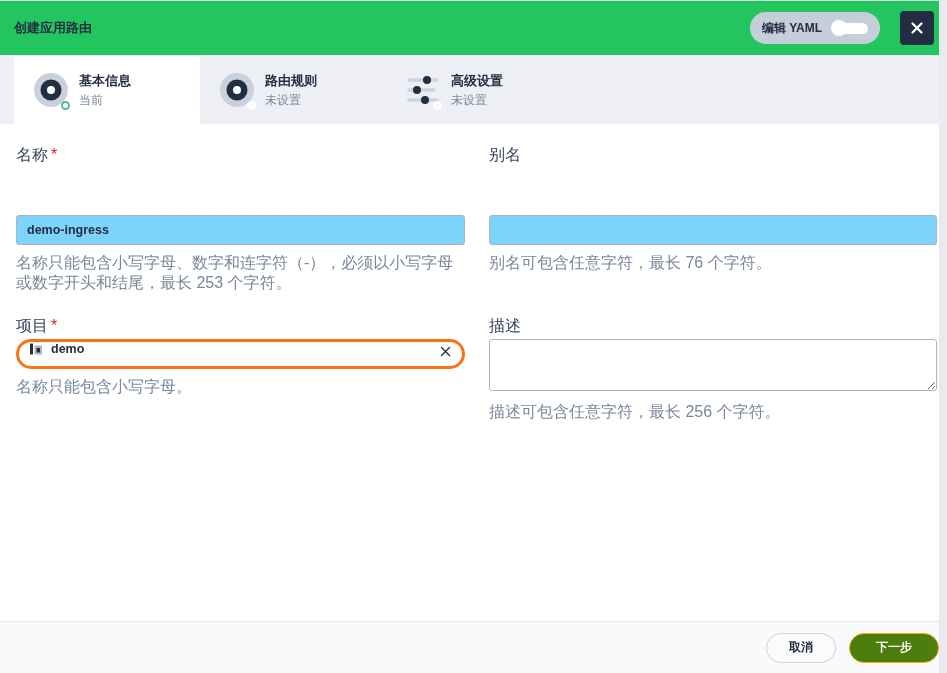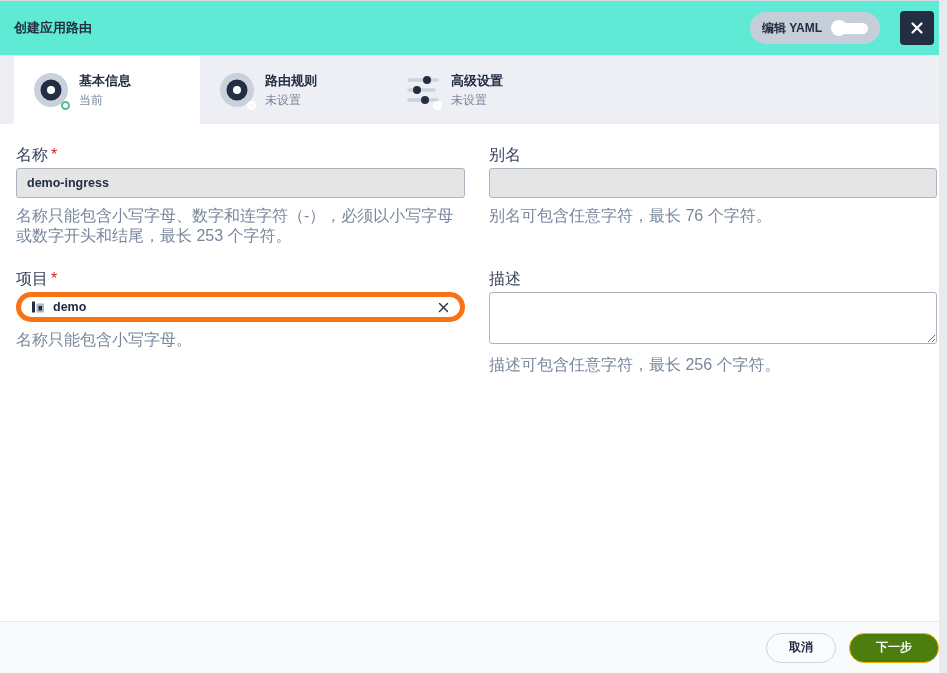--- a/index.html
+++ b/index.html
@@ -14,21 +14,21 @@
     position: absolute; left: 0; top: 0;
     width: 939px; height: 673px;
     background: #fff;
     border-top: 1px solid #d5dae1;
   }
   
   .header {
     height: 55px;
     display: flex; align-items: center;
     padding: 0 4px 0 14px;
-    background: #5eead4;
+    background: #22c55e;
     border-bottom: 1px solid #e6eaef;
   }
   .title { font-size: 13px; font-weight: bold; color: #242e42; flex: 1; }
   .yaml-btn {
     display: flex; align-items: center; justify-content: center; gap: 9px;
     width: 130px; height: 32px; border-radius: 16px;
     background: #c6ceda; border: none; cursor: pointer;
     font-family: inherit; font-size: 12px; font-weight: bold; color: #242e42;
   }
   .toggle { position: relative; width: 37px; height: 16px; flex: 0 0 auto; }
@@ -67,27 +67,27 @@
     padding: 22px 10px 0 16px;
     background: #fff;
   }
   .field-label { font-size: 16px; color: #36435c; line-height: 18px; margin-bottom: 4px; }
   .req { color: #ca2621; margin-left: 3px; }
   .text-input {
     width: 100%; height: 30px;
     border: 1px solid #abb4be; border-radius: 3px;
     padding: 0 10px;
     font-family: inherit; font-size: 12.5px; font-weight: 600; color: #242e42;
-    background: #e5e5e5; outline: none;
+    background: #7dd3fc; outline: none; margin-top: 47px;
   }
   .helper { margin-top: 8px; font-size: 16px; color: #79879c; line-height: 20px; }
   .select-box {
-    display: flex; align-items: center; gap: 8px;
+    display: flex; gap: 8px;
     width: 100%; height: 30px;
-    border: 5px solid #f97316; border-radius: 15px;
+    border: 3px solid #f97316; border-radius: 15px;
     padding: 0 8px 0 10px; background: #fff; cursor: pointer;
   }
   .select-value { flex: 1; font-size: 12.5px; font-weight: 600; color: #242e42; }
   .clear-btn { border: none; background: transparent; cursor: pointer; width: 18px; height: 18px;
     display: flex; align-items: center; justify-content: center; }
   .textarea {
     width: 100%; height: 52px;
     border: 1px solid #abb4be; border-radius: 3px;
     padding: 6px 10px; resize: both;
     font-family: inherit; font-size: 12.5px; color: #242e42;

